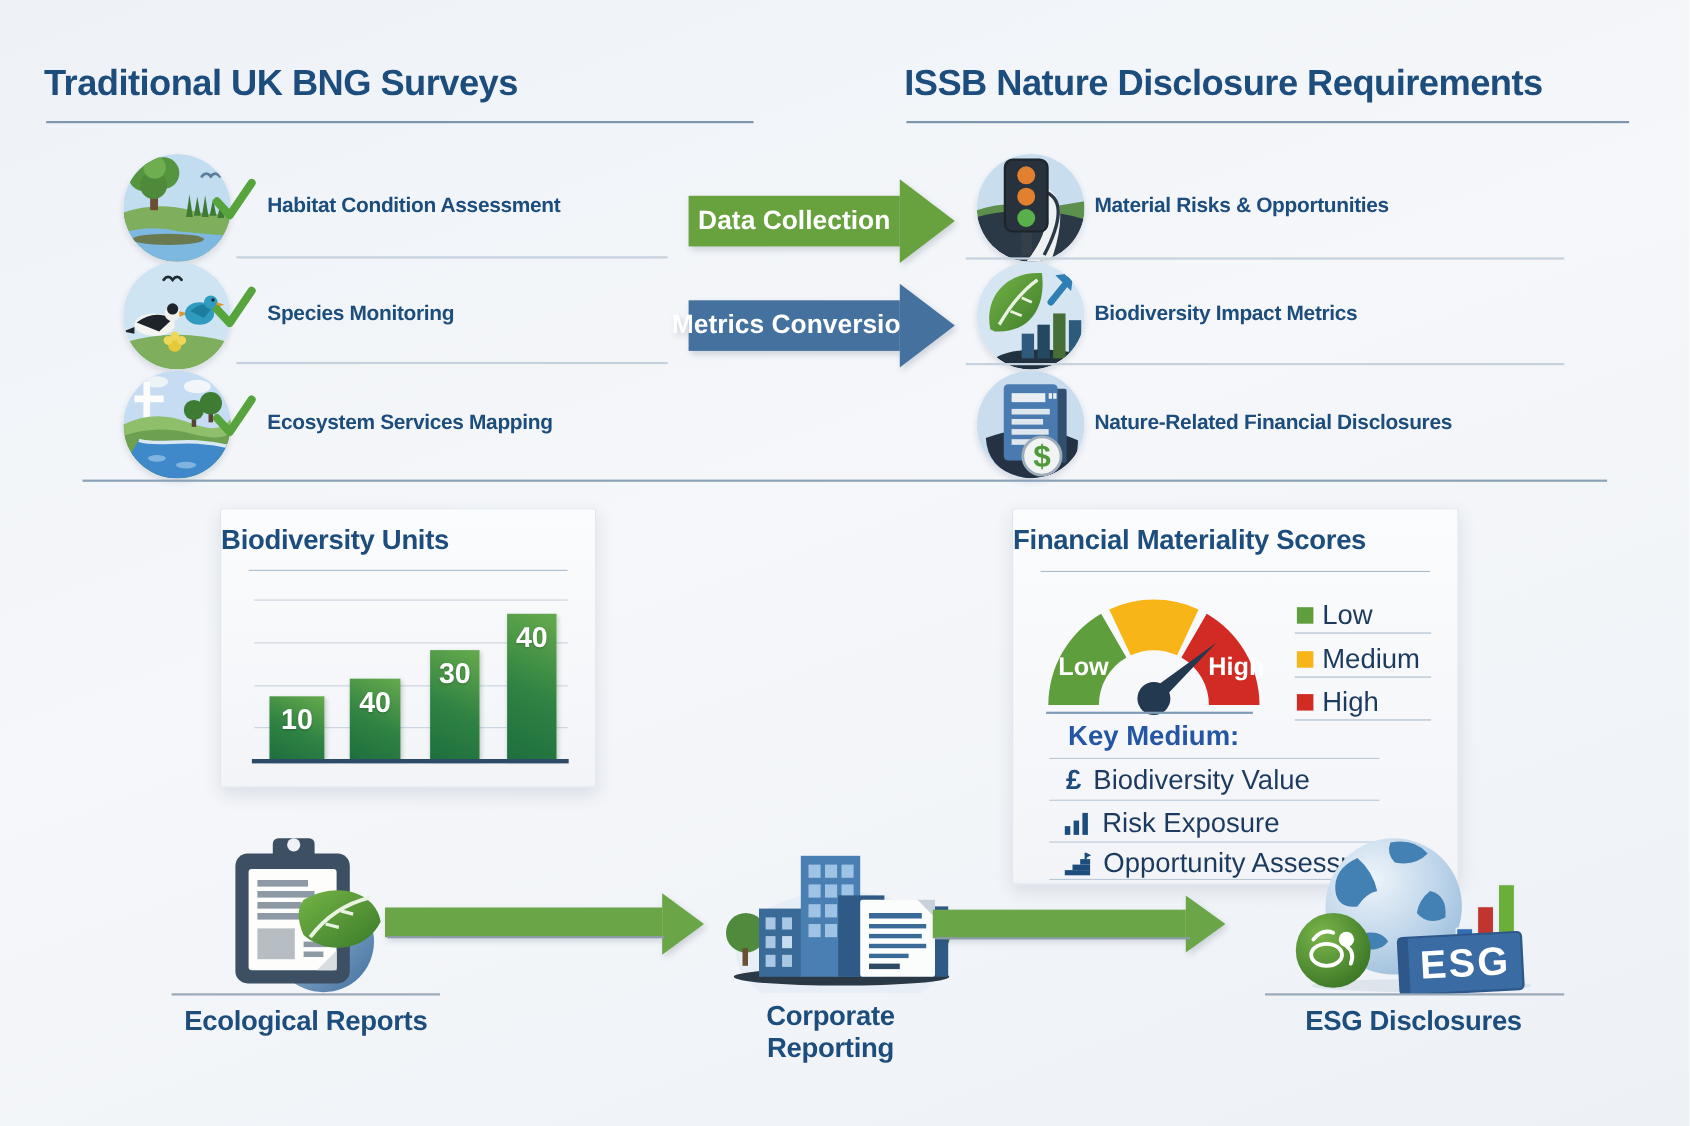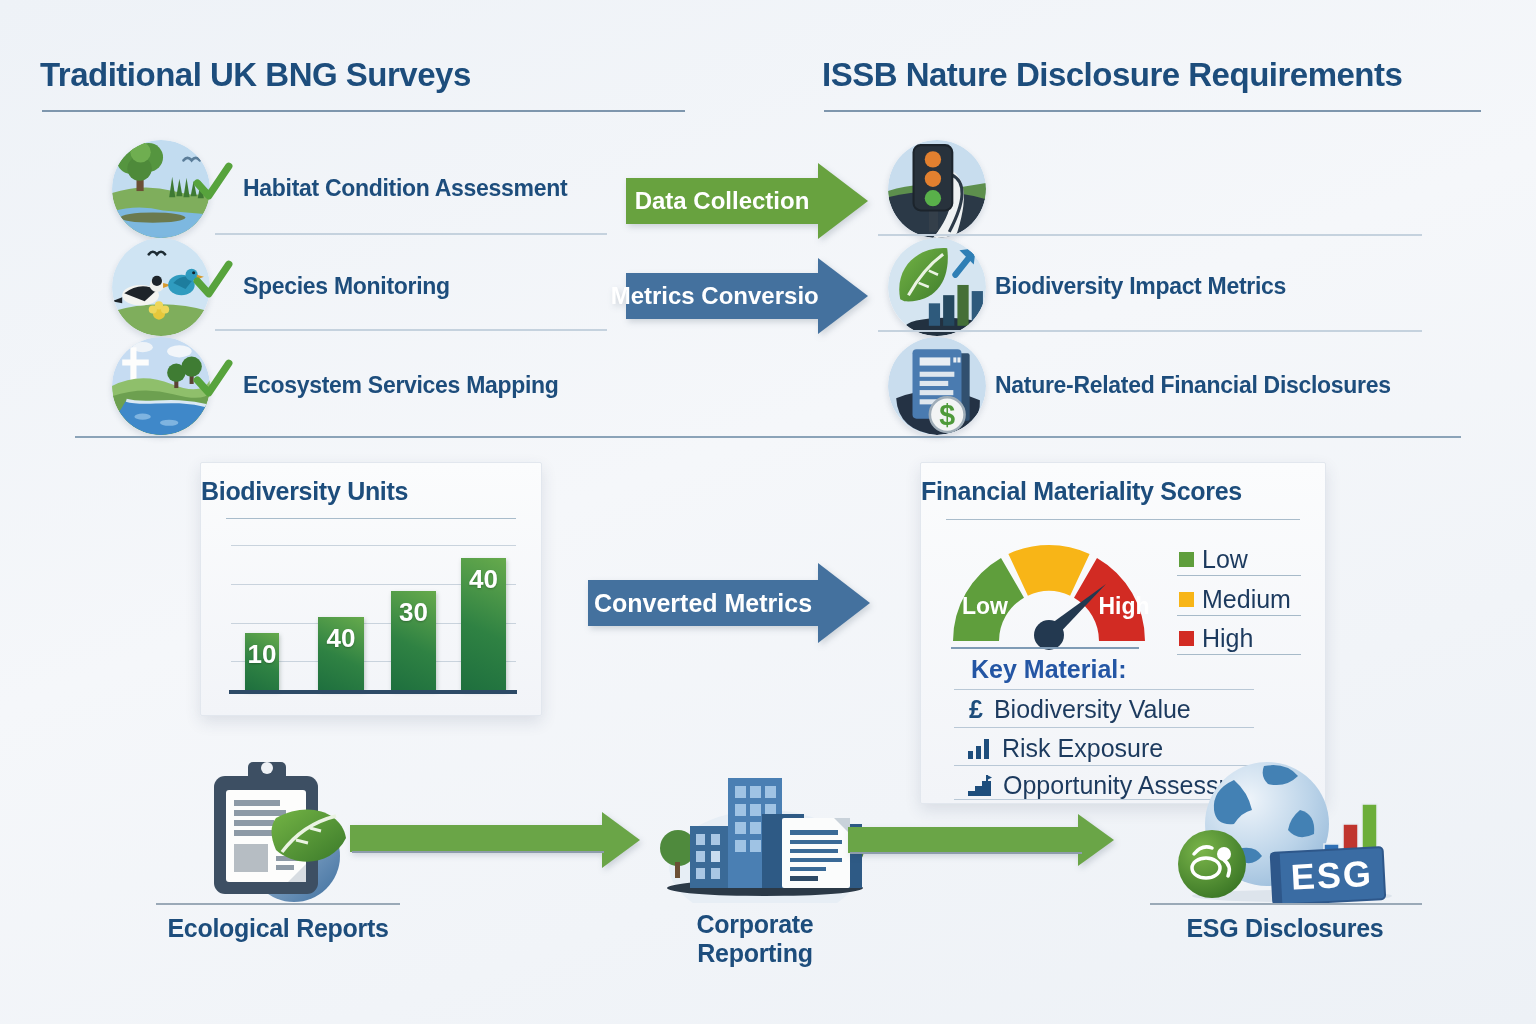--- a/index.html
+++ b/index.html
@@ -2,21 +2,21 @@
 <html><head>
 <meta charset="utf-8">
 <style>
   html,body{margin:0;padding:0;}
   body{font-family:"Liberation Sans",sans-serif;}
   #stage{position:relative;width:1536px;height:1024px;overflow:hidden;
          background:linear-gradient(160deg,#eef2f7 0%,#f5f7fa 45%,#edf1f6 100%);}
   .abs{position:absolute;}
   .hdr{font-size:33px;font-weight:700;color:#1d4d7c;letter-spacing:-0.5px;text-align:left;}
   .hline{height:2px;background:#7e96ad;}
-  .item-label{font-size:23px;font-weight:600;color:#1d4d7c;display:flex;align-items:center;height:44px;letter-spacing:-0.3px;}
+  .item-label{font-size:19px;font-weight:600;color:#1d4d7c;display:flex;align-items:center;height:44px;letter-spacing:-0.3px;}
   .sep{height:2px;background:#c5d2de;}
   .icon-wrap{width:98px;height:98px;}
   .icon-circ{width:98px;height:98px;border-radius:50%;display:block;box-shadow:0 3px 6px rgba(40,60,90,.15);}
   .check{position:absolute;left:80px;top:20px;width:42px;height:42px;}
   .flow-arrow{filter:drop-shadow(2px 3px 3px rgba(30,50,70,.18));}
   .arr-body{position:absolute;display:flex;align-items:center;justify-content:center;
             color:#fff;font-weight:700;white-space:nowrap;}
   .arr-head{position:absolute;width:0;height:0;}
   .panel{background:linear-gradient(180deg,#fbfcfd,#f2f4f8);border:1px solid #e2e7ee;
          box-shadow:0 6px 16px rgba(40,60,90,.12);border-radius:2px;}
@@ -167,20 +167,21 @@
         <path d="M58 28 Q86 38 66 96 L44 96 Q76 56 50 32 Z" fill="#eef1f2"></path>
         <path d="M62 34 Q84 44 60 90" stroke="#2b3947" stroke-width="3" fill="none"></path>
         <rect x="40" y="64" width="9" height="26" fill="#343f4a"></rect>
         <rect x="25" y="5" width="38" height="64" rx="7" fill="#28323c" stroke="#1c242c" stroke-width="2"></rect>
         <circle cx="44" cy="19" r="8" fill="#e2802f"></circle>
         <circle cx="44" cy="38" r="8" fill="#e2802f"></circle>
         <circle cx="44" cy="57" r="8" fill="#59b04a"></circle>
       </g>
     </svg>
   </div>
+  <div class="abs item-label" style="left:995px;top:166px;">Material Risks &amp; Opportunities</div>
   <div class="abs sep" style="left:878px;top:234px;width:544px;"></div>
 
   <div class="abs icon-wrap" style="left:888px;top:238px;">
     <svg class="icon-circ" viewBox="0 0 96 96">
       <defs>
         <clipPath id="c5">
             <circle cx="48" cy="48" r="48"></circle>
           </clipPath>
         <linearGradient id="gleaf1" x1="0" y1="0" x2="1" y2="1">
           <stop offset="0" stop-color="#74b445"></stop>
@@ -233,39 +234,35 @@
 
   <div class="abs" style="left:75px;top:436px;width:1386px;height:2px;background:#8ba3b8;"></div>
 
   <div class="abs panel" style="left:200px;top:462px;width:340px;height:252px;">
     <div class="panel-title" style="top:14px;">Biodiversity Units</div>
     <div class="abs" style="left:25px;top:55px;width:290px;height:1px;background:#a9bccb;"></div>
     <div class="grid" style="left:30px;top:82px;width:285px;"></div>
     <div class="grid" style="left:30px;top:121px;width:285px;"></div>
     <div class="grid" style="left:30px;top:160px;width:285px;"></div>
     <div class="grid" style="left:30px;top:198px;width:285px;"></div>
-    <div class="bar" style="left:44px;top:170px;width:34px;height:57px;">
+    <div class="bar" style="left:44px;top:170px;width:50px;height:57px;">
       <div class="bar-val">10</div>
     </div>
     <div class="bar" style="left:117px;top:154px;width:46px;height:73px;">
       <div class="bar-val">40</div>
     </div>
     <div class="bar" style="left:190px;top:128px;width:45px;height:99px;">
       <div class="bar-val">30</div>
     </div>
     <div class="bar" style="left:260px;top:95px;width:45px;height:132px;">
       <div class="bar-val">40</div>
     </div>
     <div class="abs" style="left:28px;top:227px;width:288px;height:4px;background:#2d4a66;"></div>
   </div>
 
-  <div class="abs flow-arrow" style="left:588px;top:563px;width:285px;height:80px;">
-    <div class="arr-body" style="left:0;top:17px;width:230px;height:46px;background:#44719e;font-size:25px;">Converted Metrics</div>
-    <div class="arr-head" style="left:230px;top:0;border-top:40px solid transparent;border-bottom:40px solid transparent;border-left:52px solid #44719e;"></div>
-  </div>
 
   <div class="abs panel" style="left:920px;top:462px;width:404px;height:340px;">
     <div class="panel-title" style="top:14px;">Financial Materiality Scores</div>
     <div class="abs" style="left:25px;top:56px;width:354px;height:1px;background:#a9bccb;"></div>
 
     <svg class="abs" style="left:22px;top:66px;width:216px;height:124px;" viewBox="0 0 216 124">
       <path d="M 10 112 A 96 96 0 0 1 58 28.9 L 81 68.7 A 50 50 0 0 0 56 112 Z" fill="#5f9e3c"></path>
       <path d="M 65.4 25 A 96 96 0 0 1 146.6 25 L 127.1 66.7 A 50 50 0 0 0 84.9 66.7 Z" fill="#f8b517"></path>
       <path d="M 154 28.9 A 96 96 0 0 1 202 112 L 156 112 A 50 50 0 0 0 131 68.7 Z" fill="#d22b23"></path>
       <polygon points="110.5,110.4 101.5,99.6 163,55" fill="#233950"></polygon>
@@ -278,21 +275,21 @@
     <div class="leg-sq" style="left:258px;top:89px;background:#5f9e3c;"></div>
     <div class="leg-lbl" style="left:281px;top:79px;">Low</div>
     <div class="leg-line" style="left:256px;top:112px;width:124px;"></div>
     <div class="leg-sq" style="left:258px;top:129px;background:#f8b517;"></div>
     <div class="leg-lbl" style="left:281px;top:119px;">Medium</div>
     <div class="leg-line" style="left:256px;top:152px;width:124px;"></div>
     <div class="leg-sq" style="left:258px;top:168px;background:#d22b23;"></div>
     <div class="leg-lbl" style="left:281px;top:158px;">High</div>
     <div class="leg-line" style="left:256px;top:191px;width:124px;"></div>
 
-    <div class="abs" style="left:50px;top:192px;font-size:25px;font-weight:700;color:#2456a4;">Key Material:</div>
+    <div class="abs" style="left:50px;top:192px;font-size:25px;font-weight:700;color:#2456a4;">Key Medium:</div>
     <div class="km-line" style="left:33px;top:226px;width:300px;"></div>
     <div class="km-row" style="left:48px;top:229px;">
       <span style="font-weight:700;color:#1d4d7c;">£</span>
       <span>Biodiversity Value</span>
     </div>
     <div class="km-line" style="left:33px;top:264px;width:300px;"></div>
     <div class="km-row" style="left:46px;top:268px;">
       <svg style="width:24px;height:21px;" viewBox="0 0 24 21">
         <rect x="1" y="13" width="5" height="8" fill="#1d4d7c"></rect>
         <rect x="9" y="8" width="5" height="13" fill="#1d4d7c"></rect>

